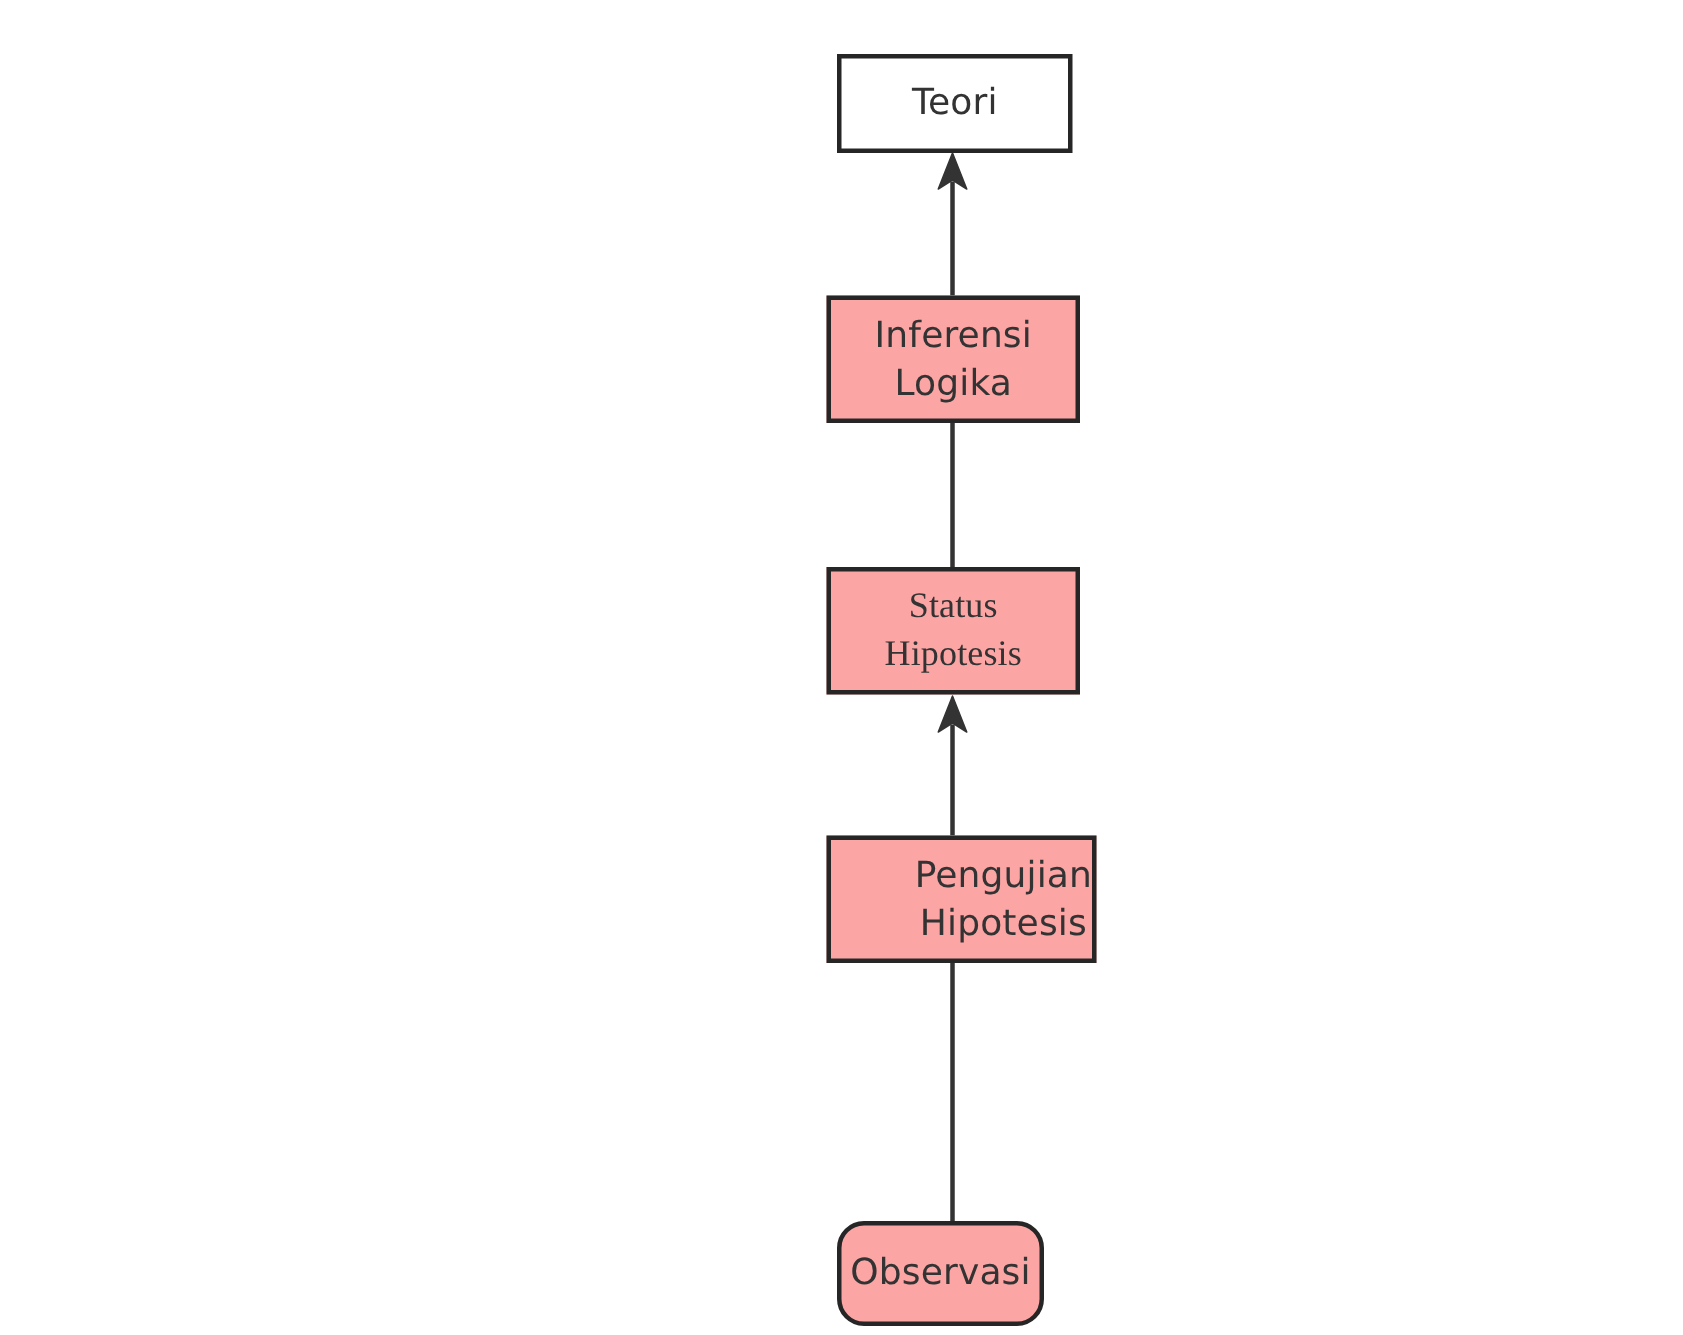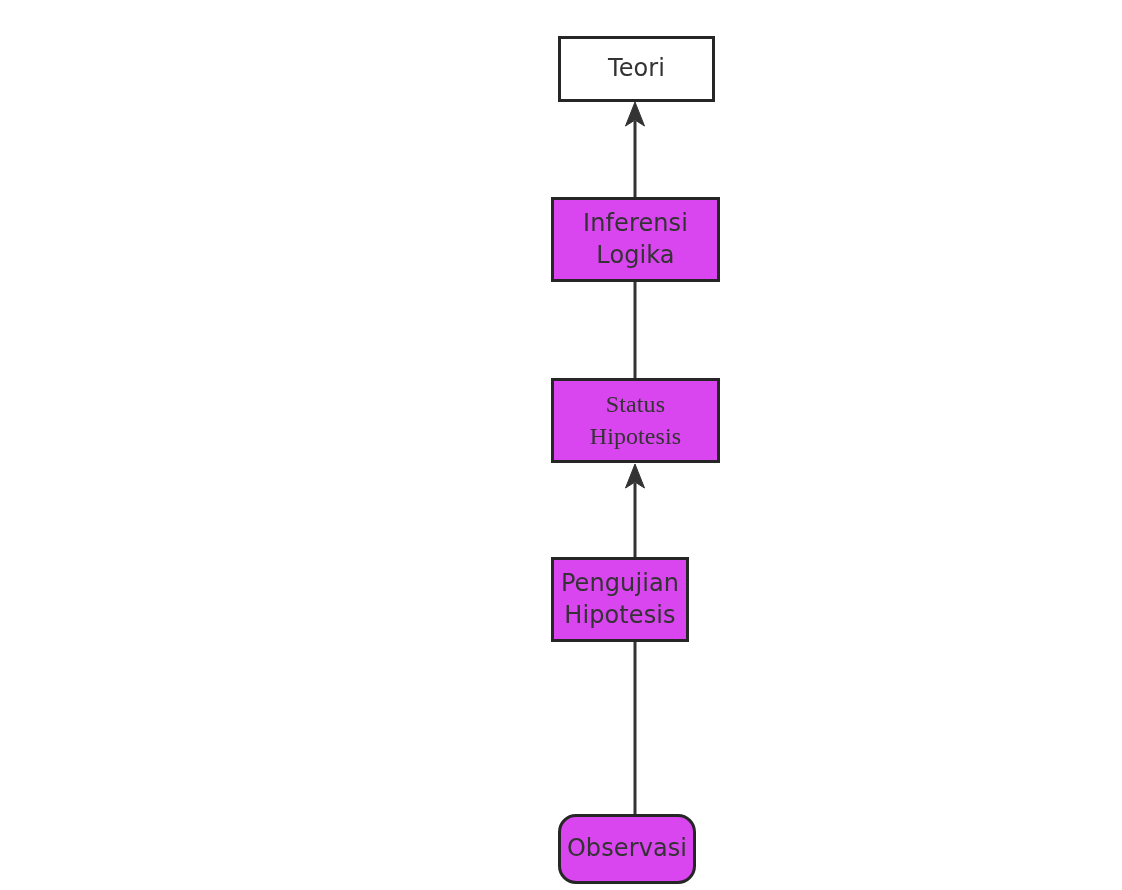--- a/index.html
+++ b/index.html
@@ -43,37 +43,37 @@
     text-align: center;
     color: #333333;
     font-size: 24px;
     line-height: 1.32;
     letter-spacing: 0.1px;
     white-space: pre-line;
     z-index: 2;
   }
 
   .node-fill-white { background: #ffffff; }
-  .node-fill-gray  { background: #d946ef; }
+  .node-fill-gray  { background: #fca5a5; }
 
   #node-teori {
     left: 510px;  top: 20px;
     width: 157px; height: 66px;
   }
   #node-inferensi-logika {
     left: 503px;  top: 181px;
     width: 169px; height: 85px;
   }
   #node-status-hipotesis {
     left: 503px;  top: 362px;
     width: 169px; height: 85px; font-family: Liberation Serif, serif;
   }
   #node-pengujian-hipotesis {
     left: 503px;  top: 541px;
-    width: 138px; height: 85px;
+    width: 180px; height: 85px; justify-content: flex-end;
   }
   #node-observasi {
     left: 510px;  top: 798px;
     width: 138px; height: 70px; border-radius: 18px;
   }
 </style>
 </head>
 <body>
 
 <div id="diagram-canvas">

